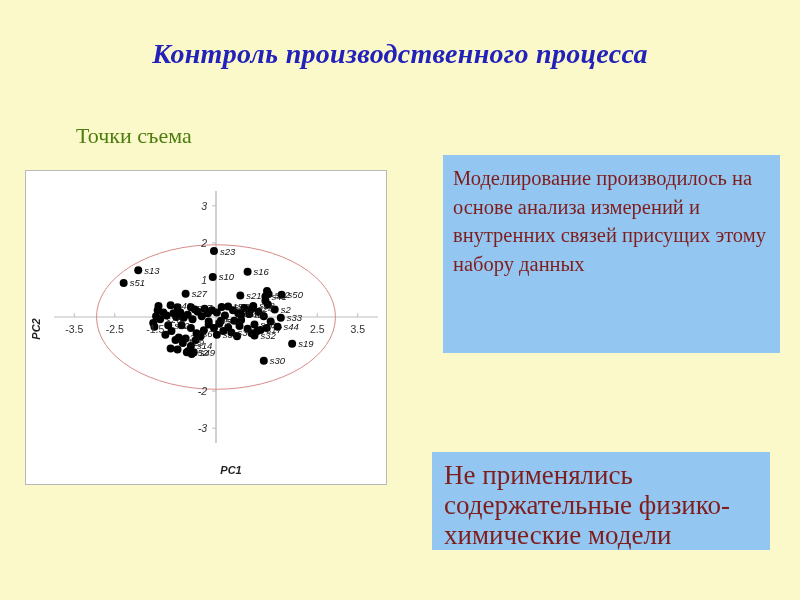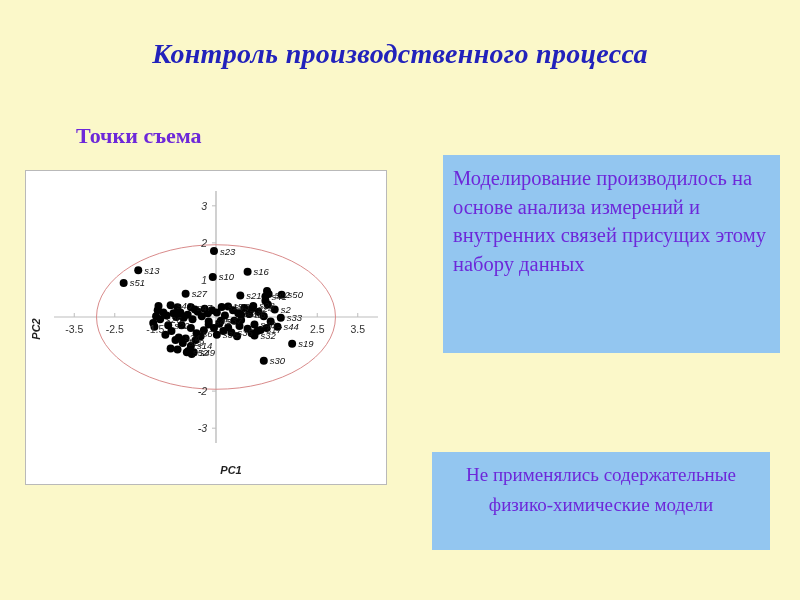--- a/index.html
+++ b/index.html
@@ -37,64 +37,62 @@
     white-space: nowrap;
   }
 
   
   #chart-caption {
     position: absolute;
     left: 76px;
     top: 123px;
     font-family: "Liberation Serif", serif;
     font-size: 22px;
-    color: #6d28d9;
-    font-weight: bold;
+    color: #4d7c0f;
   }
 
   
   #chart-panel {
     position: absolute;
     left: 25px;
     top: 170px;
     width: 362px;
     height: 315px;
     background: #ffffff;
     border: 1px solid #b9b9b9;
     box-sizing: border-box;
   }
   #chart-svg { display: block; }
 
   
   .info-box {
     position: absolute;
     background: #93c6f0;
-    color: #6d28d9;
+    color: #7f1d1d;
     font-family: "Liberation Serif", serif;
   }
   #info-box-1 {
     left: 443px;
     top: 155px;
     width: 337px;
     height: 198px;
     font-size: 20.5px;
     line-height: 28.5px;
     padding: 9px 0 0 10px;
     box-sizing: border-box;
   }
   #info-box-2 {
     left: 432px;
     top: 452px;
     width: 338px;
     height: 98px;
-    font-size: 19px;
+    font-size: 27px;
     line-height: 30px;
     padding: 8px 12px 0 12px;
     box-sizing: border-box;
-    text-align: center;
   }
 </style>
 </head>
 <body>
 
 <div id="slide">
 
   <div id="slide-title">Контроль производственного процесса</div>
 
   <div id="chart-caption">Точки съема</div>

